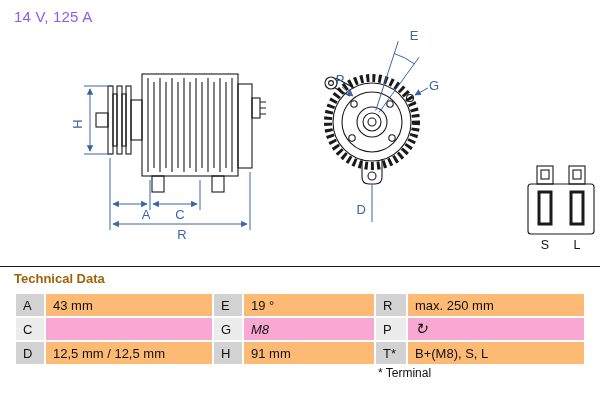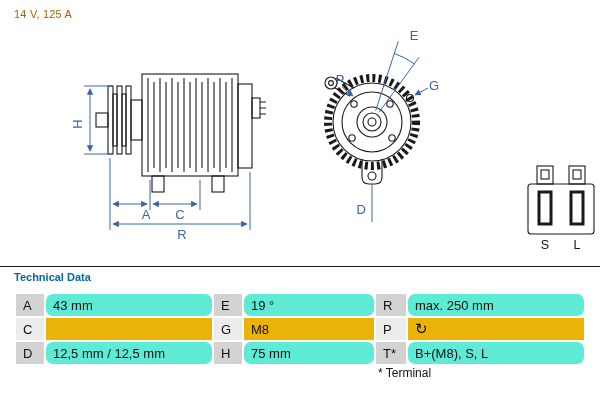--- a/index.html
+++ b/index.html
@@ -1,40 +1,40 @@
 <!DOCTYPE html>
 <html><head>
 <meta charset="utf-8">
 <style>
   * { margin:0; padding:0; box-sizing:border-box; }
   html,body { width:600px; height:400px; overflow:hidden; }
   body { font-family:"Liberation Sans", sans-serif; background:#ffffff; color:#111; }
   .page { position:relative; width:600px; height:400px; background:#fff; }
 
-  .rating { position:absolute; left:14px; top:8px; font-size:11px; color:#a16207; letter-spacing:0.2px; }
+  .rating { position:absolute; left:14px; top:8px; font-size:15px; color:#8b5cf6; letter-spacing:0.2px; }
 
   .drawing { position:absolute; left:0; top:26px; width:600px; height:234px; }
 
   .ink  { stroke:#1a1a1a; fill:none; stroke-width:1.1; }
   .fins { stroke-width:8; stroke-dasharray:3 3.1; }
   .slot { stroke-width:3; }
   .dim  { stroke:#3c64a8; fill:none; stroke-width:1; }
   .dimtext { fill:#3c64a8; stroke:none; font-size:13px; font-family:"Liberation Sans", sans-serif; }
   .inktext { fill:#111; stroke:none; font-size:12.5px; font-family:"Liberation Sans", sans-serif; }
 
   .divider { position:absolute; left:0; top:266px; width:600px; height:1px; background:#1a1a1a; }
-  .section-title { position:absolute; left:14px; top:271px; font-size:11px; font-weight:bold; color:#0369a1; }
+  .section-title { position:absolute; left:14px; top:271px; font-size:13px; font-weight:bold; color:#a16207; }
 
   table.tech { position:absolute; left:14px; top:292px; width:572px;
                border-collapse:separate; border-spacing:2px; table-layout:fixed; font-size:13px; }
   table.tech td { height:22px; padding:0 7px; vertical-align:middle; white-space:nowrap; overflow:hidden; }
   tr.gray td.k { background:#d2d2d2; }
-  tr.gray td.v { background:#5eead4;border-radius:7px; }
+  tr.gray td.v { background:#fdba74; }
   tr.lite td.k { background:#ececec; }
-  tr.lite td.v { background:#eab308; }
+  tr.lite td.v { background:#f9a8d4;font-style:italic; }
   td.k { font-weight:normal; }
   .rot { font-size:15px; line-height:1; }
 
   .footnote { position:absolute; left:378px; top:366px; font-size:12px; color:#111; }
 </style>
 </head>
 <body>
 
 <div class="page">
 
@@ -152,21 +152,21 @@
         <td class="v"></td>
         <td class="k">G</td>
         <td class="v">M8</td>
         <td class="k">P</td>
         <td class="v"><span class="rot">↻</span></td>
       </tr>
       <tr class="gray">
         <td class="k">D</td>
         <td class="v">12,5 mm / 12,5 mm</td>
         <td class="k">H</td>
-        <td class="v">75 mm</td>
+        <td class="v">91 mm</td>
         <td class="k">T*</td>
         <td class="v">B+(M8), S, L</td>
       </tr>
     </tbody>
   </table>
 
   <div class="footnote">* Terminal</div>
 
 </div>
 

